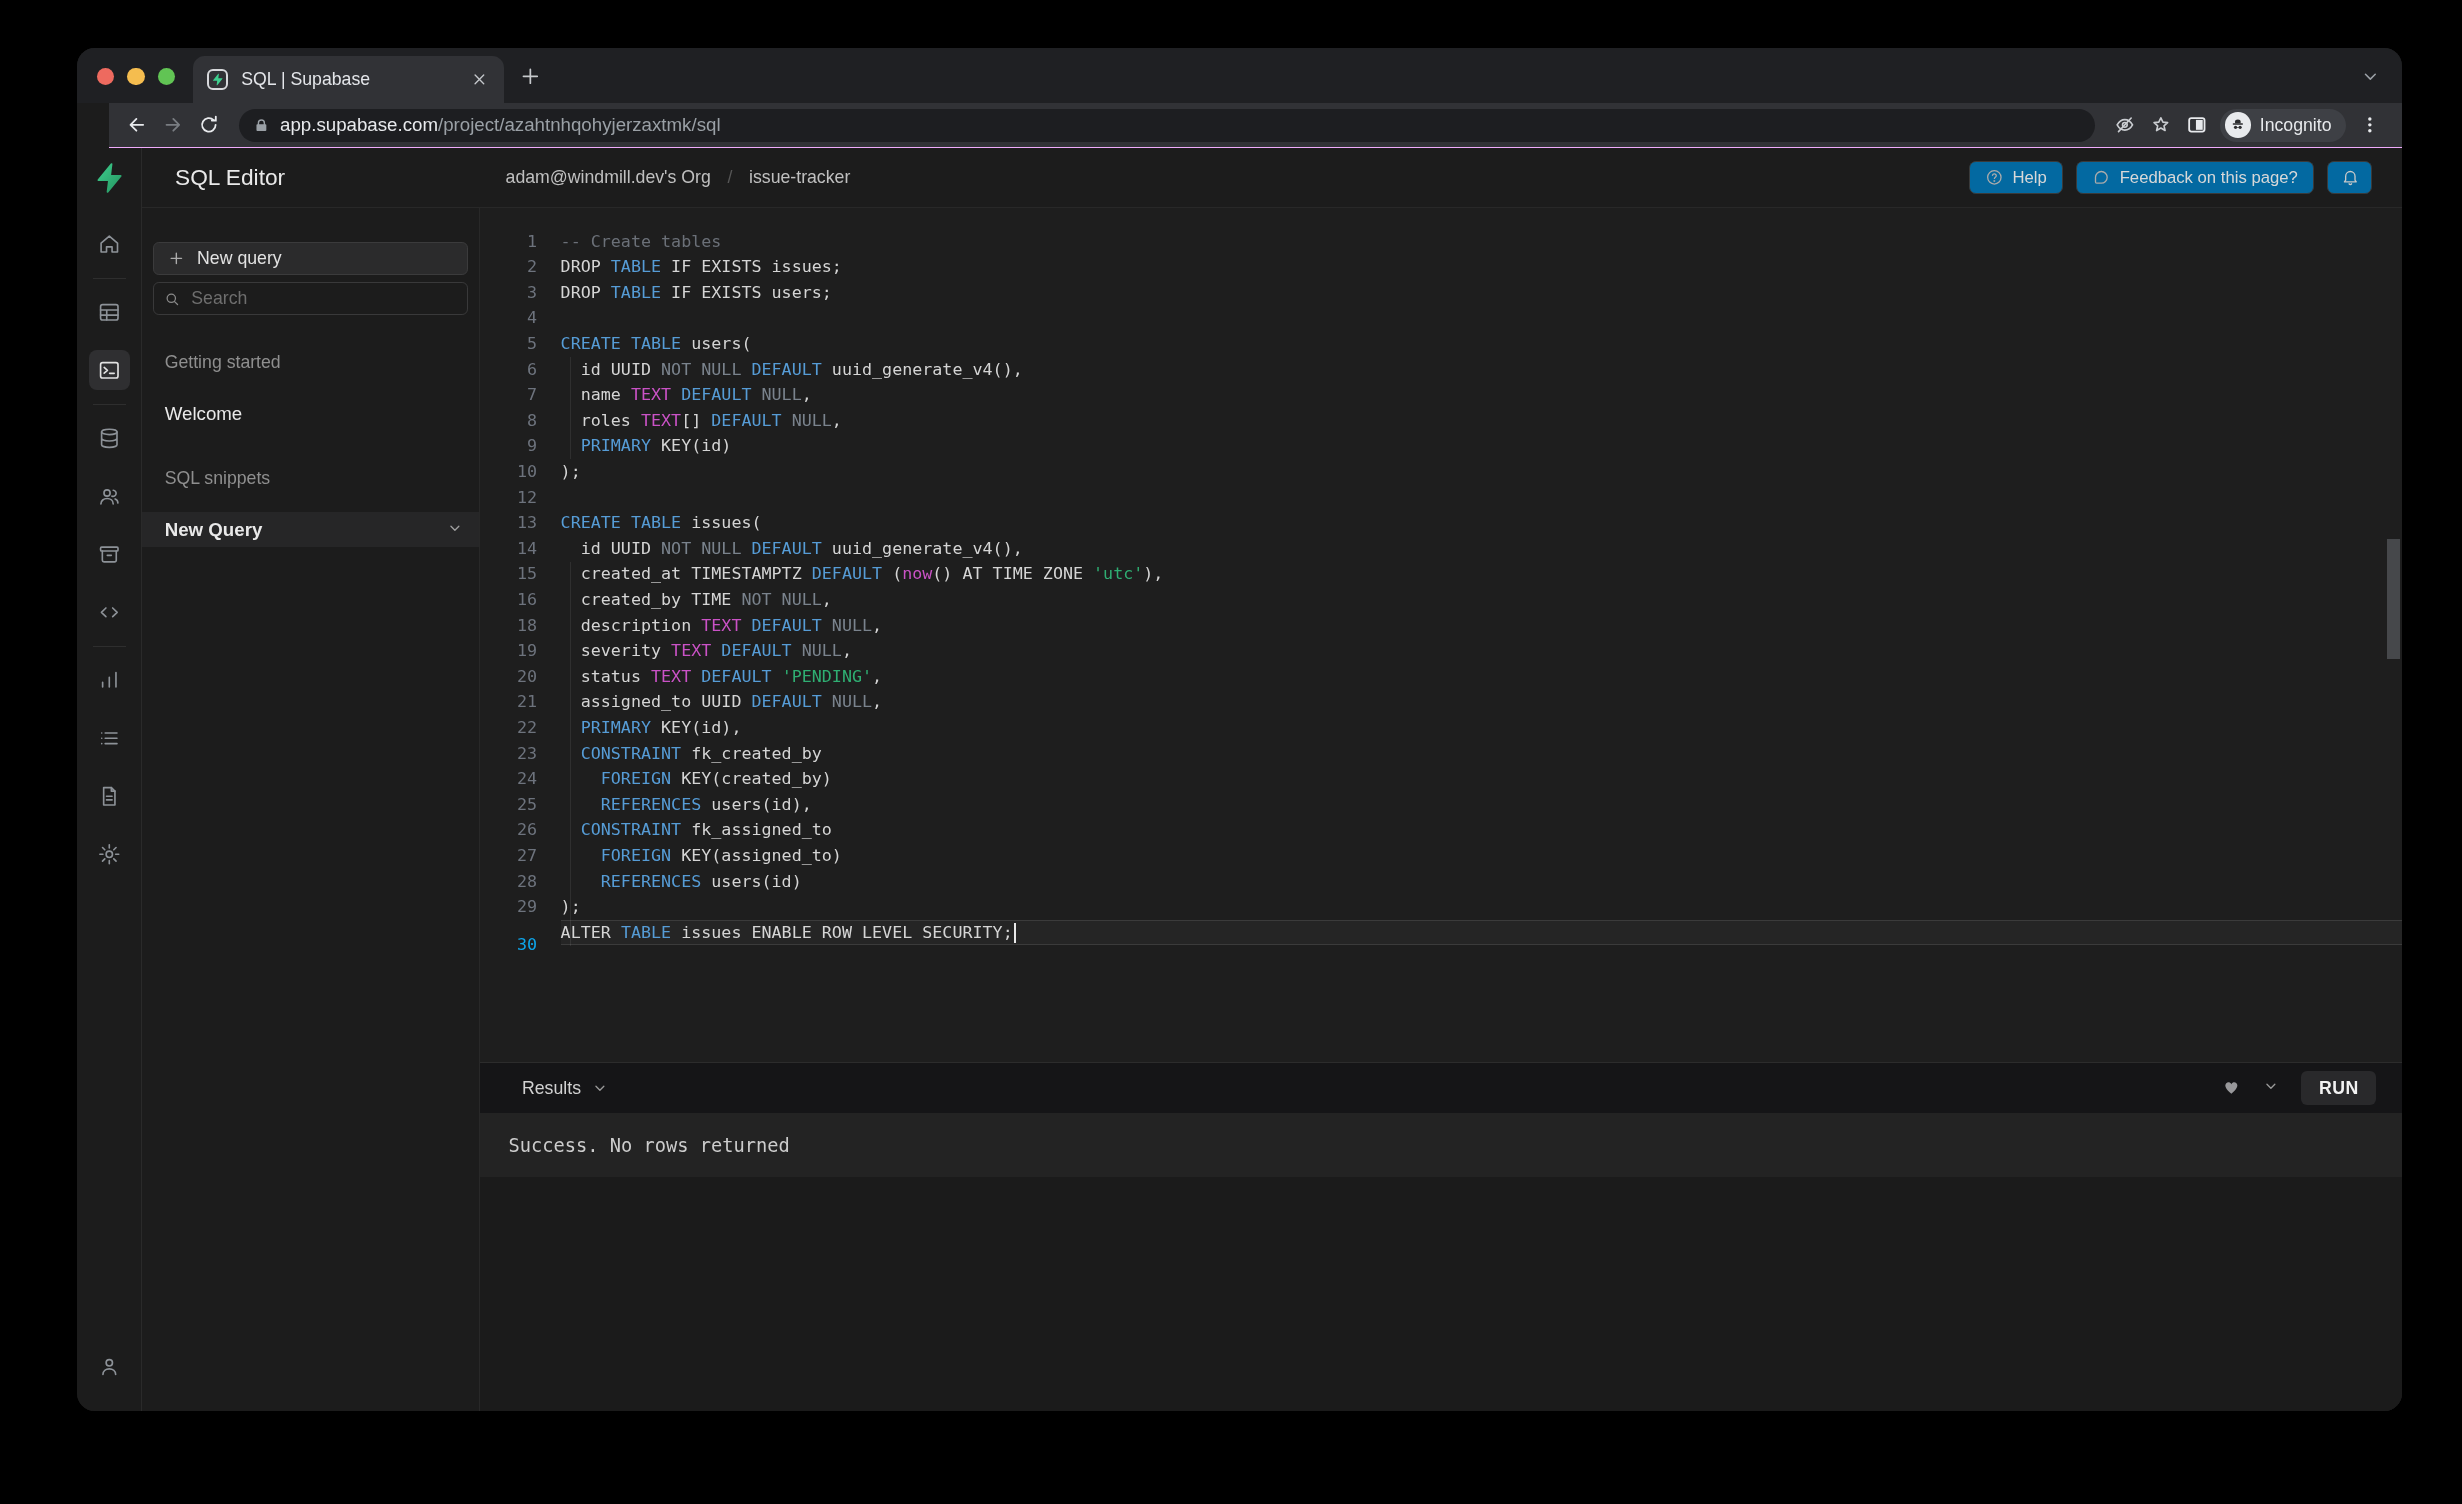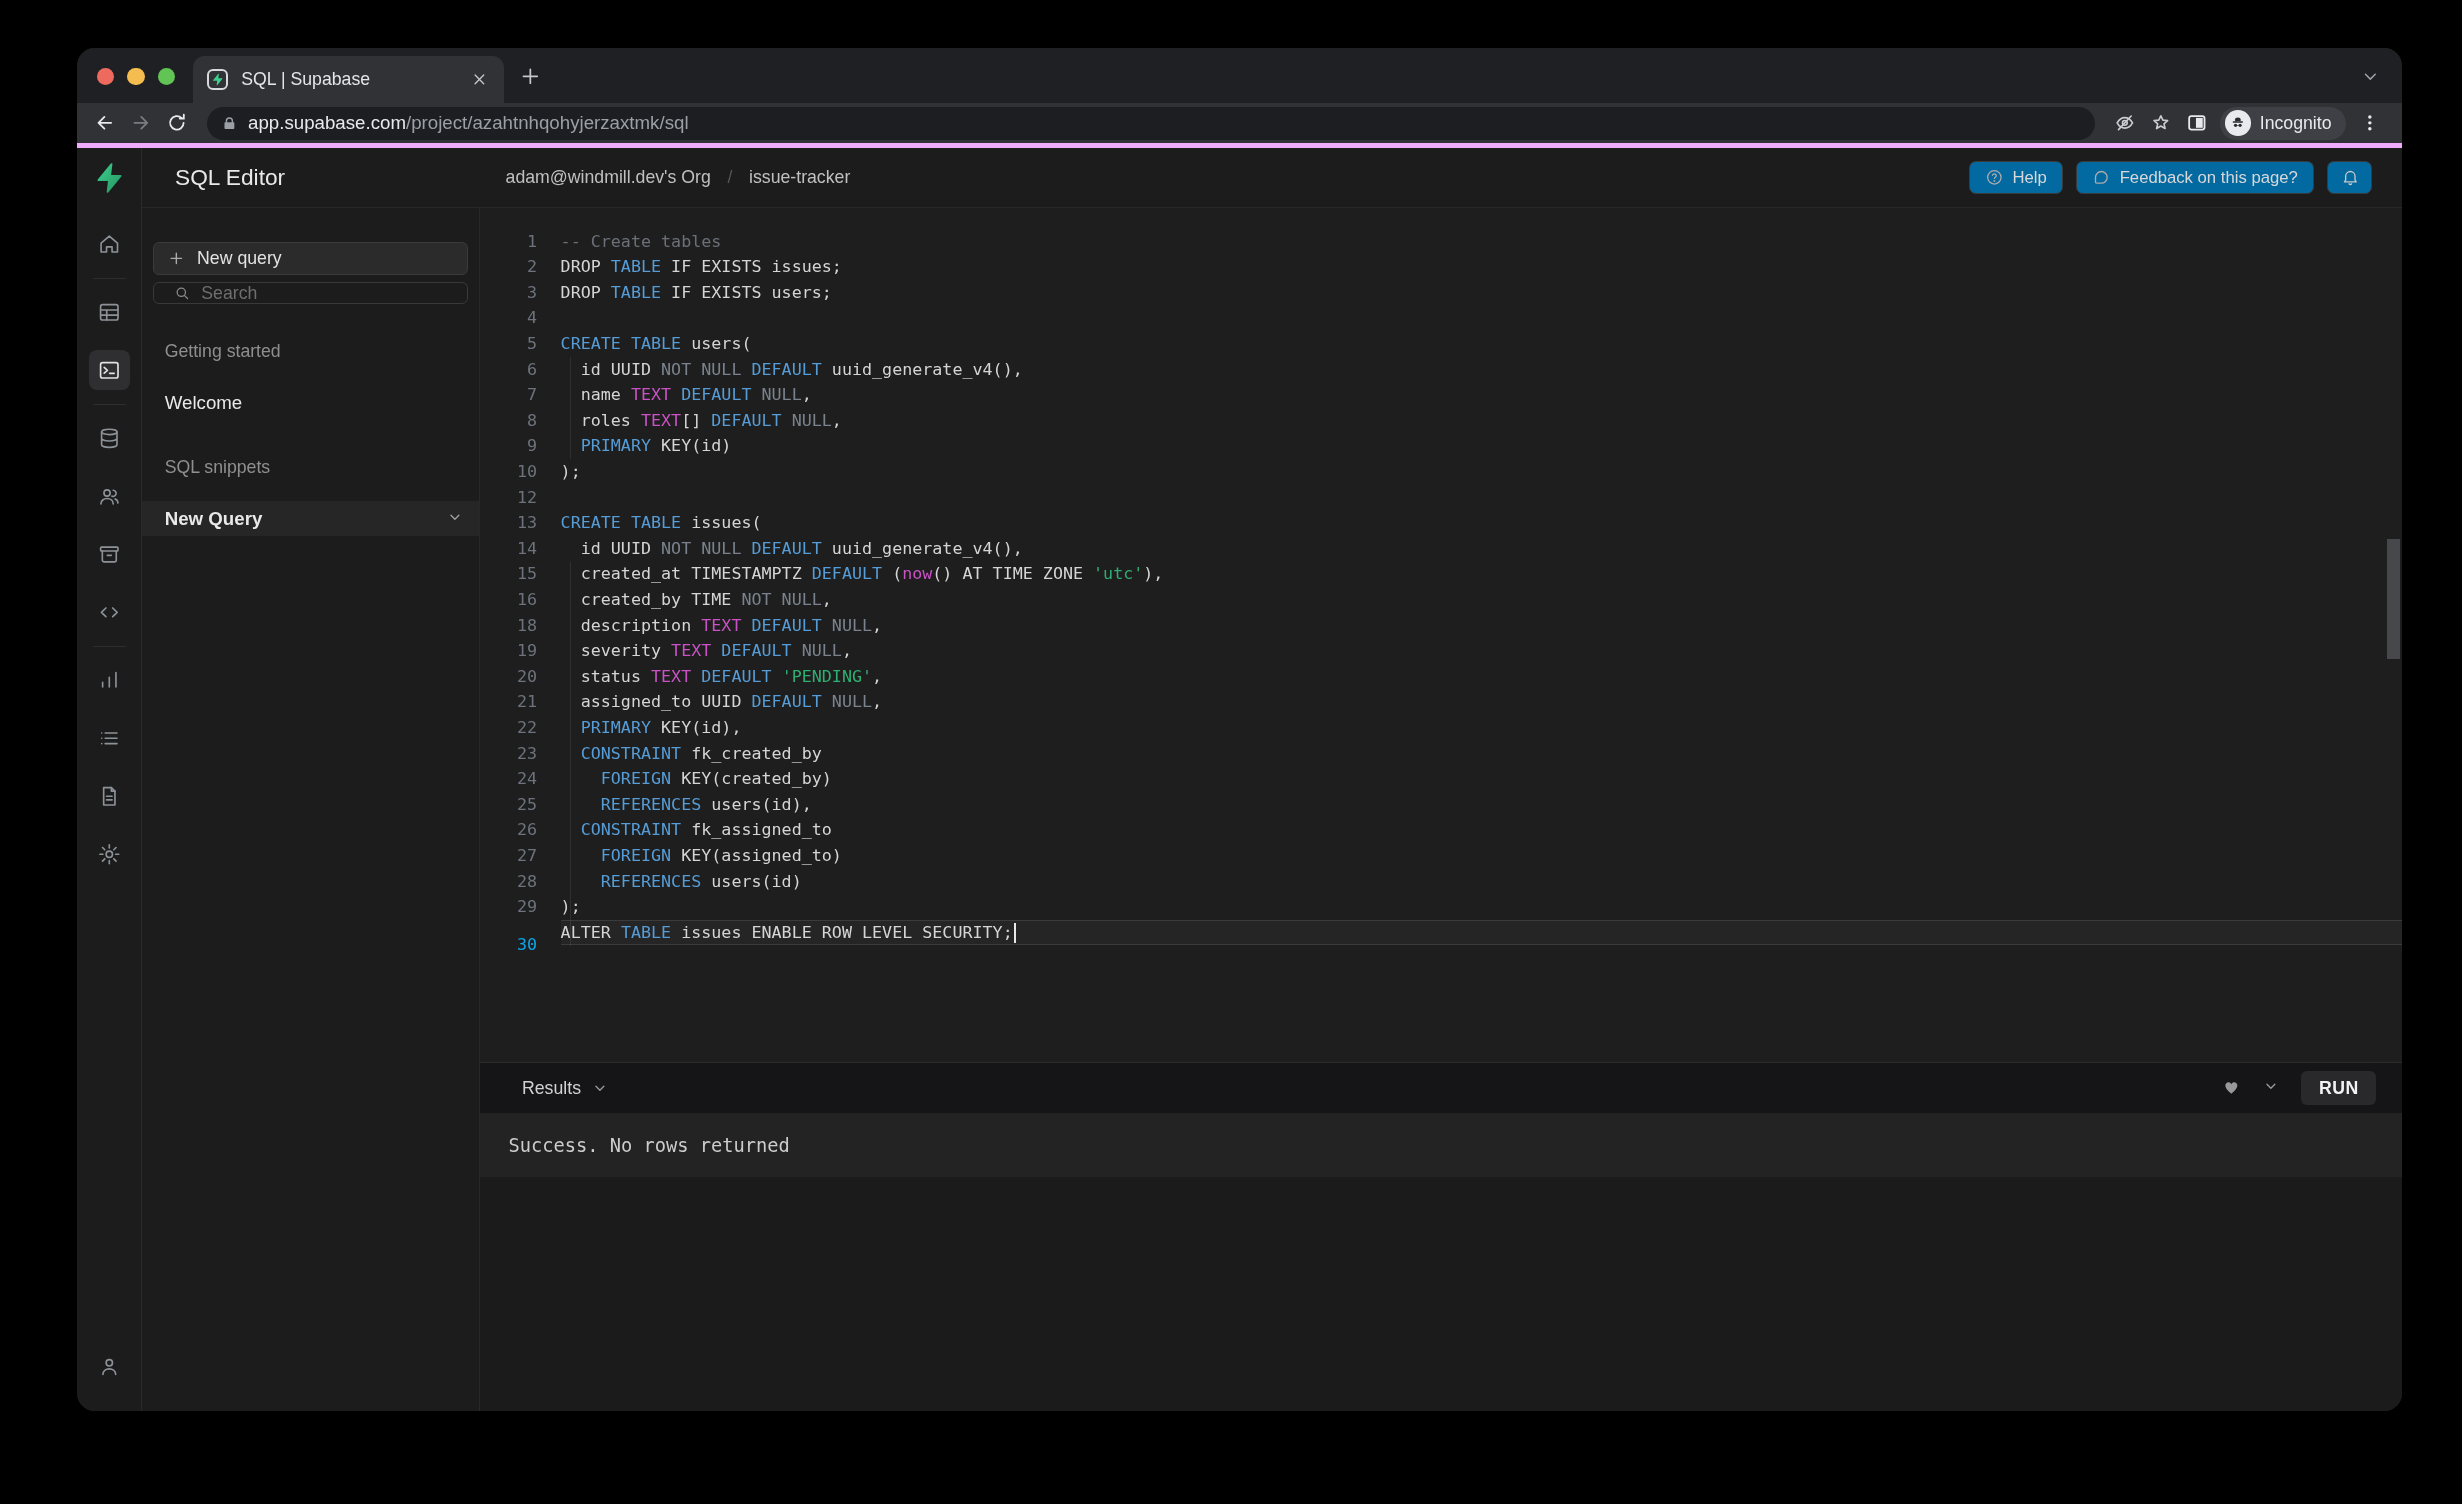--- a/index.html
+++ b/index.html
@@ -23,21 +23,21 @@
   .tab-close { width:21.7px; height:21.7px; display:flex; align-items:center; justify-content:center; }
   .tab-close svg { width:14.8px; height:14.8px; stroke:#C4C7CB; }
   .newtab { position:absolute; left:441px; top:15.8px; width:25.6px; height:25.6px;
             display:flex; align-items:center; justify-content:center; }
   .newtab svg { width:20.7px; height:20.7px; stroke:#C6C9CC; }
   .strip-chevron { position:absolute; right:23.6px; top:19.7px; }
   .strip-chevron svg { width:16.7px; height:16.7px; stroke:#9BA0A6; }
 
   
   .toolbar { height:45px; background:#313236; display:flex; align-items:center;
-             padding:0 13.8px 0 9.9px; border-bottom:5px solid #f0abfc; }
+             padding:0 13.8px 0 9.9px; border-bottom:1px solid #f0abfc;margin-left:32px; }
   .navbtn { width:36px; height:36px; display:flex; align-items:center; justify-content:center; flex:none; }
   .navbtn svg { width:21.7px; height:21.7px; }
   .urlbar { flex:1; height:33px; margin:0 11.8px; background:#1D1E21; border-radius:16.7px;
             display:flex; align-items:center; padding:0 15.8px; gap:10.8px; min-width:0; }
   .urlbar svg { width:14.8px; height:14.8px; flex:none; }
   .url-text { font-size:18.7px; white-space:nowrap; overflow:hidden; }
   .url-domain { color:#E8EAED; } .url-path { color:#9AA0A6; }
   .inc-pill { height:33px; background:#3E4045; border-radius:16.7px; display:flex;
               align-items:center; gap:8.9px; padding:0 14.8px 0 4.9px; margin:0 5.9px; flex:none; }
   .spy-circle { width:25.6px; height:25.6px; border-radius:50%; background:#E8EAED;
@@ -71,22 +71,22 @@
 
   .content { flex:1; display:flex; min-height:0; }
 
   
   .panel { width:338px; border-right:1px solid #282828; padding-top:34px; flex:none;
            background:#1C1C1C; }
   .btn-newquery { height:32.5px; margin:0 10.8px; background:#2B2B2C; border:1px solid #3B3B3C;
                   border-radius:5.9px; display:flex; align-items:center; gap:12.8px;
                   padding-left:13.8px; font-size:17.7px; color:#E3E3E3; }
   .btn-newquery svg { width:16.7px; height:16.7px; stroke:#ABABAB; }
-  .search-box { height:22px; margin:7.9px 10.8px 0; border:1px solid #39393A; border-radius:5.9px;
-                display:flex; align-items:center; gap:10.8px; padding:0 20px; }
+  .search-box { height:33px; margin:7.9px 10.8px 0; border:1px solid #39393A; border-radius:5.9px;
+                display:flex; align-items:center; gap:10.8px; padding:0 10px; }
   .search-box svg { width:16.7px; height:16.7px; stroke:#8A8A8A; flex:none; }
   .search-box input { background:transparent; border:none; outline:none; color:#BFBFBF;
                       font-size:17.7px; width:100%; font-family:"Liberation Sans",sans-serif; }
   .search-box input::placeholder { color:#6E6E6E; }
   .sec-label { margin:37px 0 0 22.7px; font-size:17.7px; color:#8F8F8F; }
   .panel-items { margin-top:23px; }
   .panel-item { height:35px; display:flex; align-items:center; padding:0 16.7px 0 22.7px;
                 font-size:18.7px; color:#E9E9E9; }
   .panel-item.active { background:#262627; font-weight:bold; }
   .panel-item .chev { margin-left:auto; }

